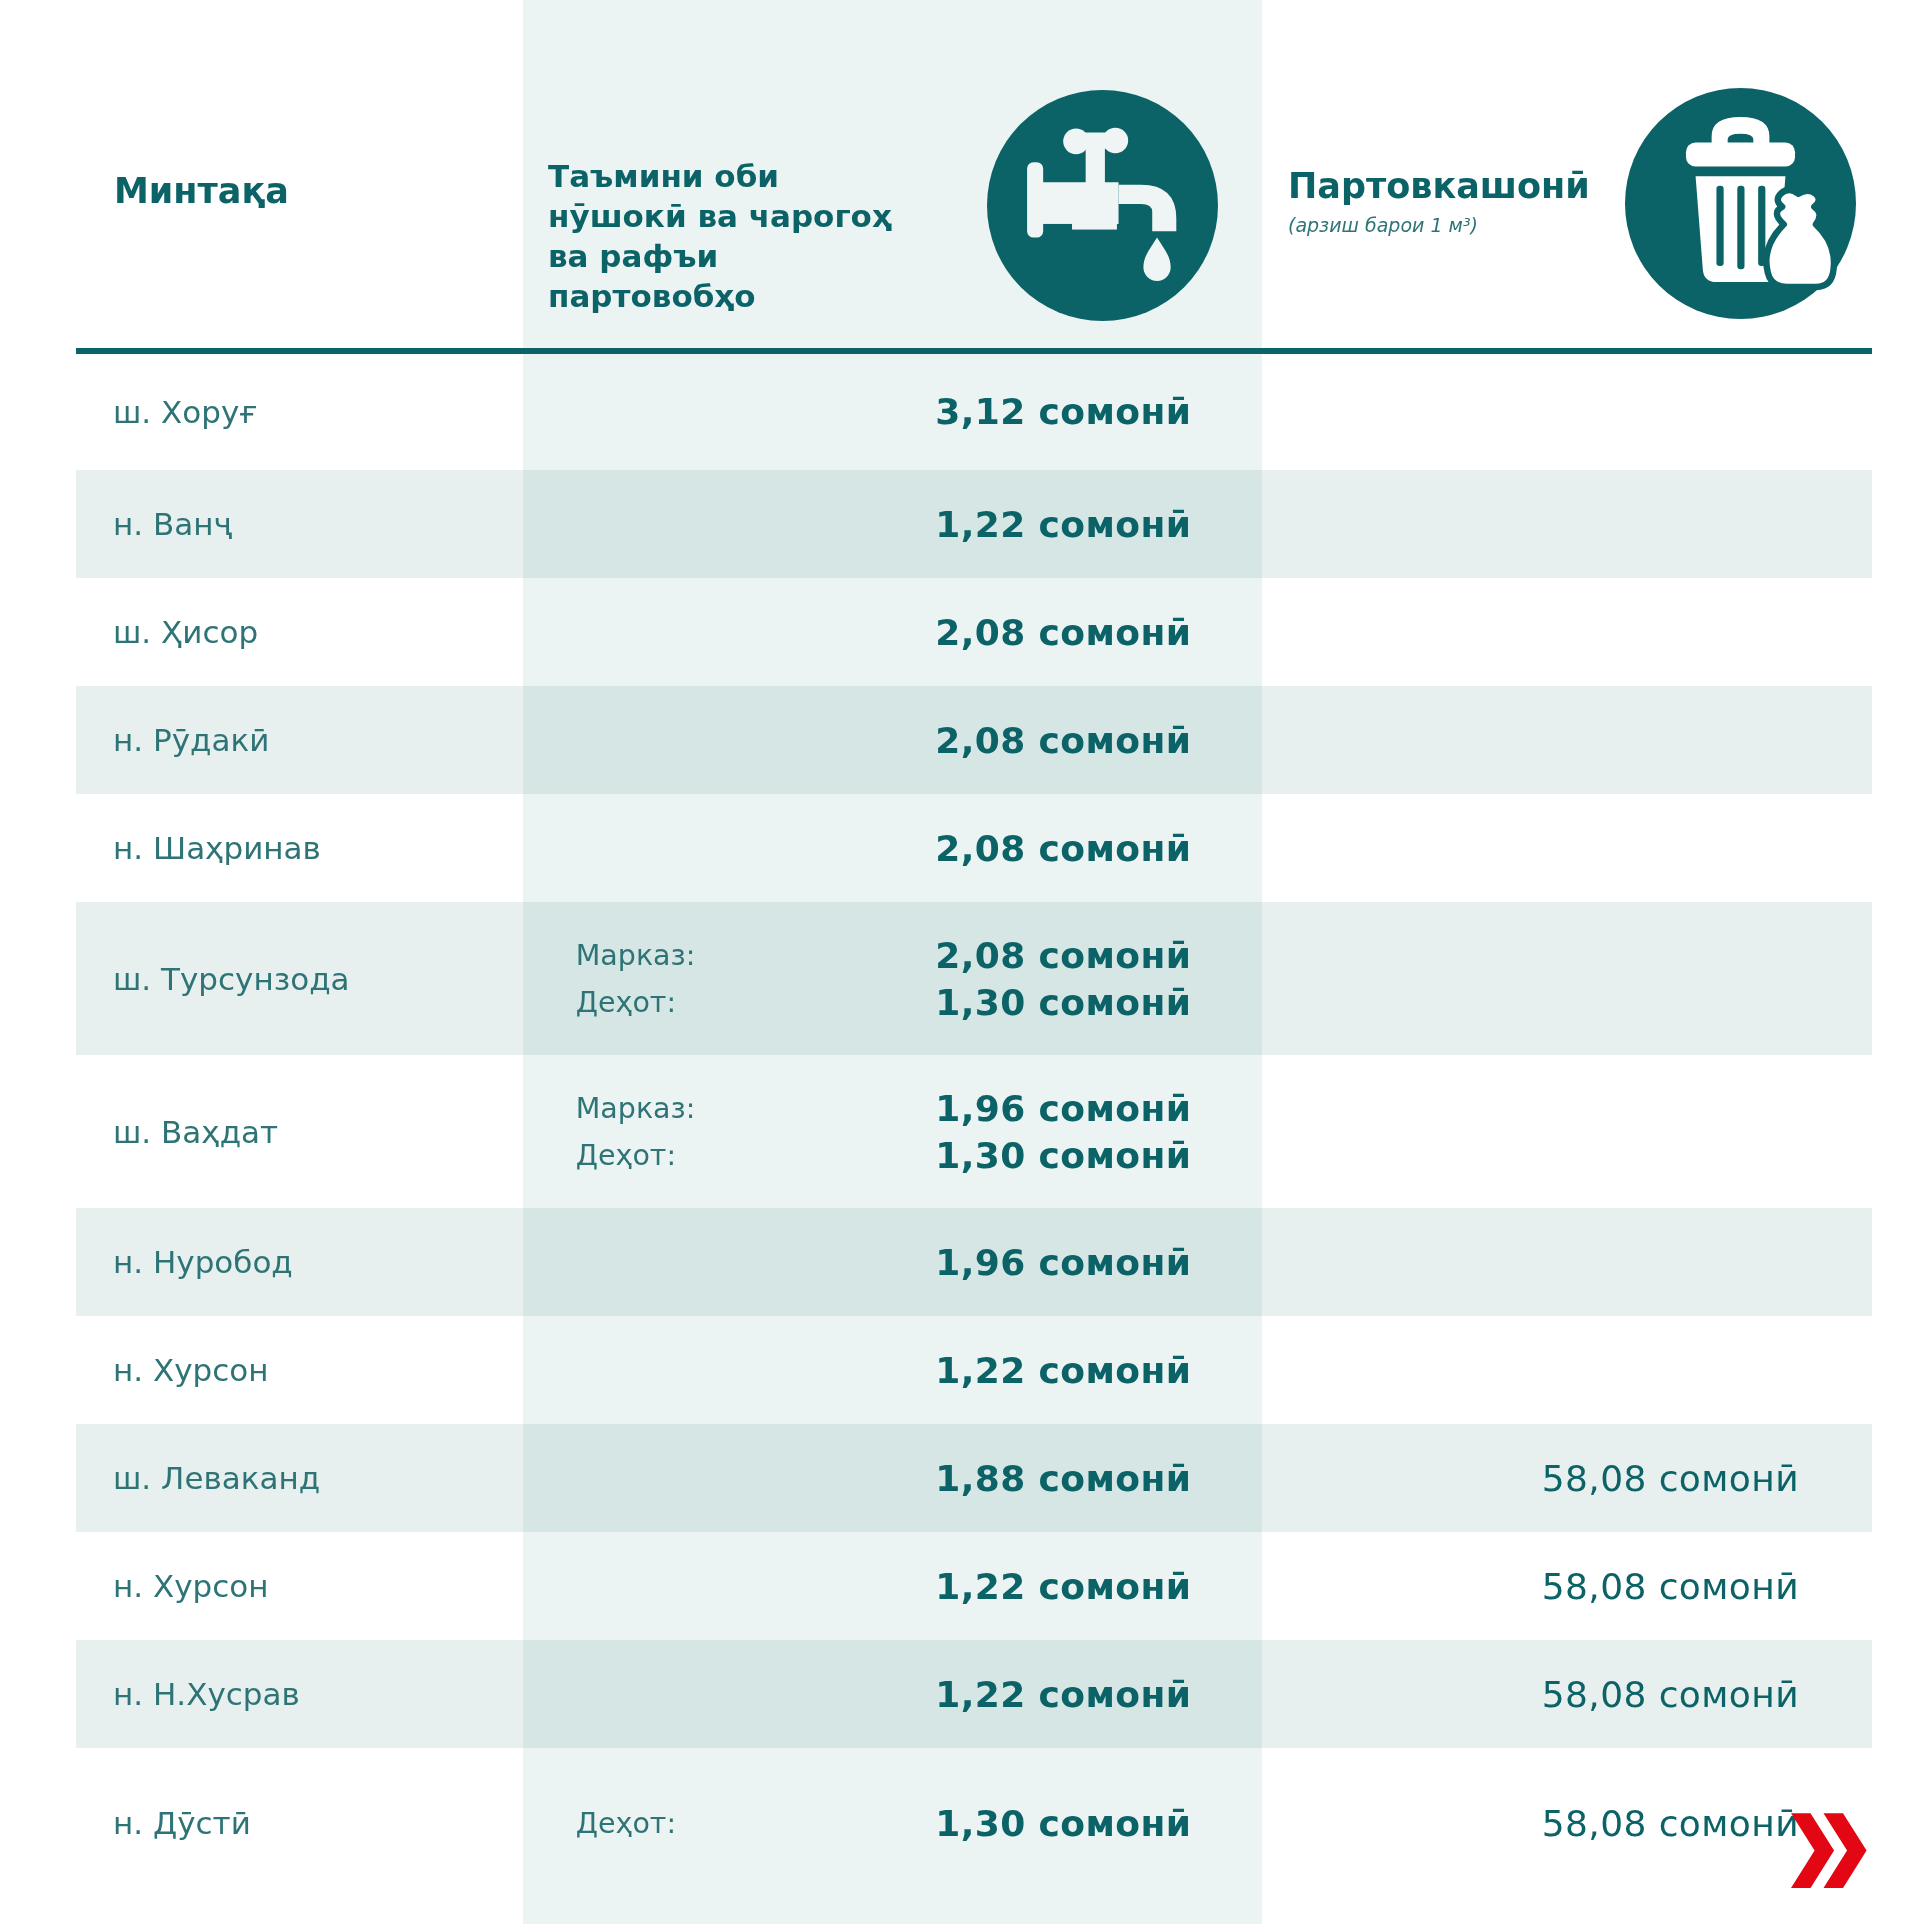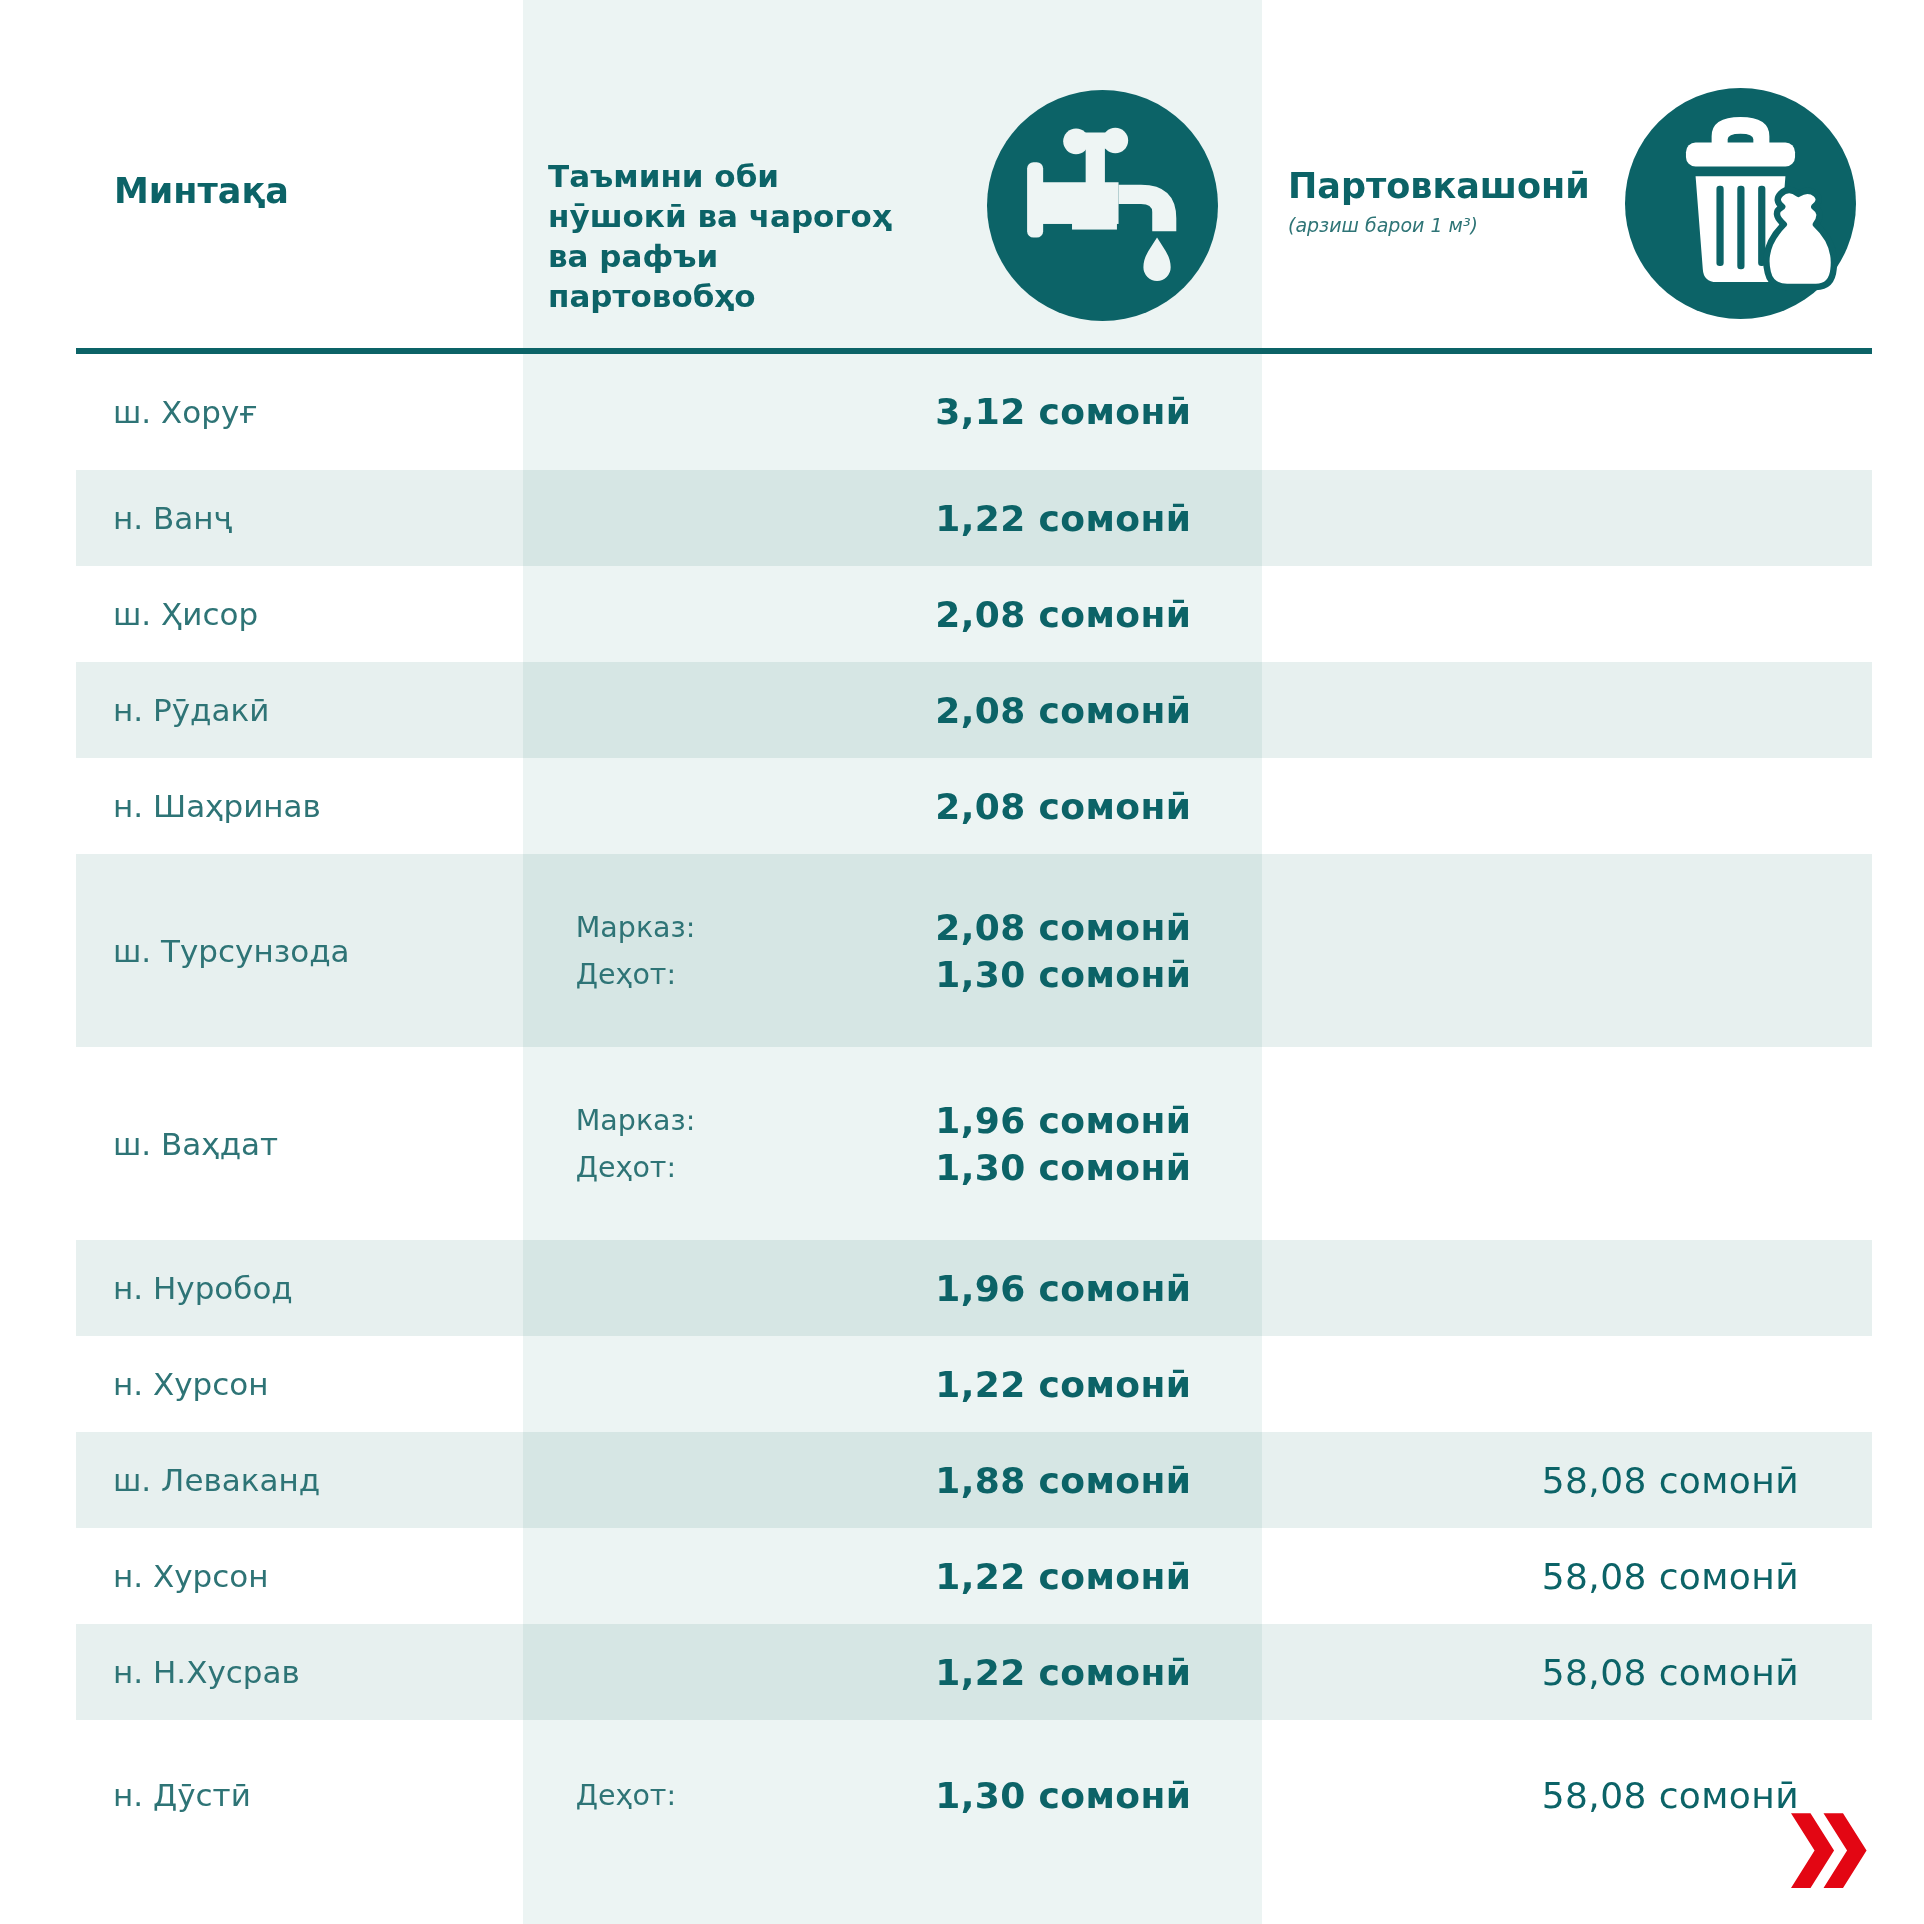--- a/index.html
+++ b/index.html
@@ -26,23 +26,23 @@
   .h-col3{position:absolute;left:1280px;top:166px;}
   .h-col3-title{font-size:35px;font-weight:700;color:var(--teal-dark);}
   .h-col3-sub{margin-top:8.1px;font-size:19px;font-style:italic;color:var(--teal-mid);}
   .circle-icon{position:absolute;width:231px;height:231px;}
   .circle-icon.tap{left:979px;top:90px;}
   .circle-icon.trash{left:1617px;top:88px;}
   .divider{position:absolute;left:68px;top:348px;width:1796px;height:5.7px;background:var(--teal-dark);}
 
   
   .rows{position:absolute;left:68px;top:353px;width:1796px;z-index:1;}
-  .row{display:flex;align-items:center;height:96px;}
+  .row{display:flex;align-items:center;height:108px;}
   .row:first-child{height:117px;}
-  .row.double{height:193px;}
+  .row.double{height:153px;}
   .row.last{height:150px;align-items:center;}
   .row.last .cell{height:104px;}
   .row.tint{background:var(--row-tint);}
   .cell{box-sizing:border-box;}
   .cell.region{width:447px;padding-left:37px;display:flex;align-items:center;
     font-size:31px;color:var(--teal-mid);}
   .cell.water{width:739px;display:flex;flex-direction:column;justify-content:center;}
   .wline{display:flex;justify-content:flex-end;align-items:center;height:47px;
     padding:0 70px 0 53px;}
   .wlabel{margin-right:auto;font-size:28.5px;color:var(--teal-mid);}

